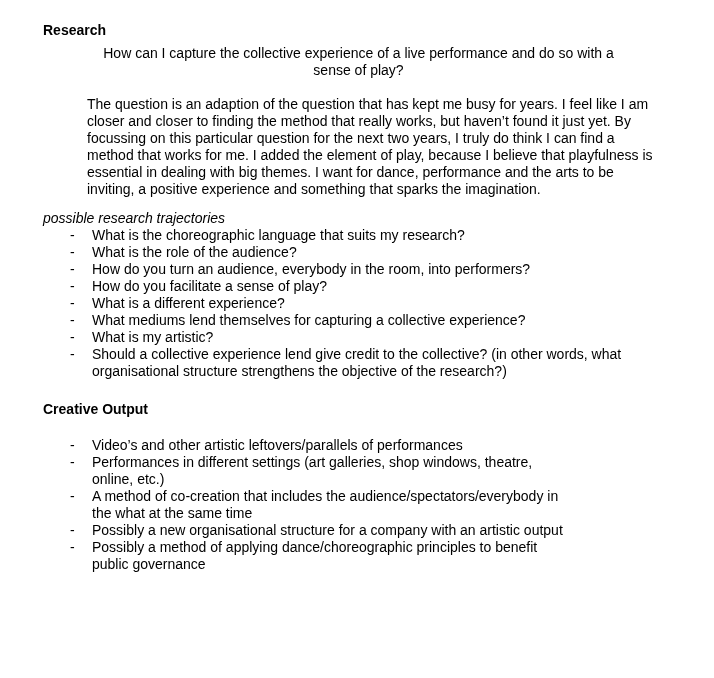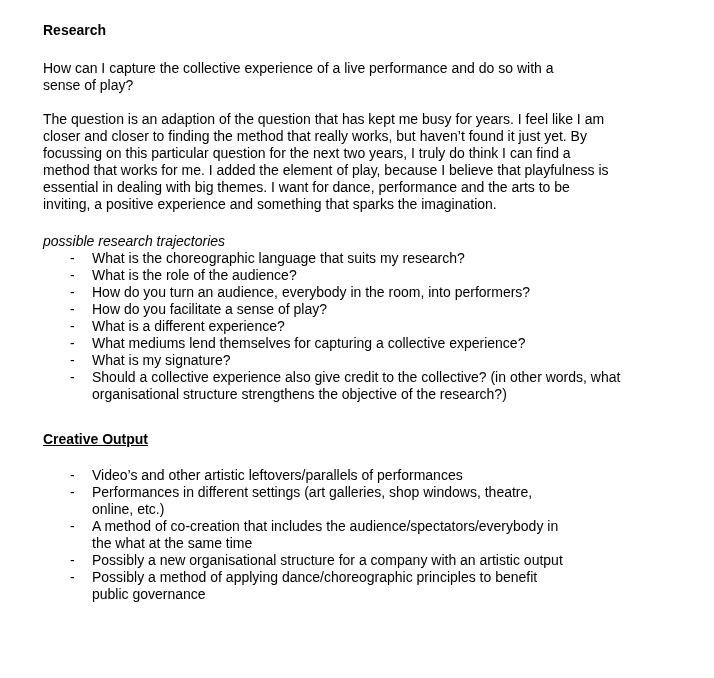--- a/index.html
+++ b/index.html
@@ -21,44 +21,44 @@
     padding: 22px 40px 0 43px;
     background: #ffffff;
   }
   .heading {
     font-weight: bold;
     white-space: pre-line;
   }
   .para {
     white-space: pre-line;
   }
-  .intro-para { margin-top: 21px; }
-  .body-para { margin-top: 17px; }
+  .intro-para { margin-top: 6px; text-align: center; }
+  .body-para { margin-top: 17px; margin-left: 44px; }
   .list-title {
     font-style: italic;
-    margin-top: 20px;
+    margin-top: 12px;
     white-space: pre-line;
   }
   .bullet-list {
     margin-left: 27px;
   }
   .bullet-item {
     display: flex;
     align-items: flex-start;
   }
   .bullet-marker {
     width: 22px;
     flex-shrink: 0;
     white-space: pre;
   }
   .bullet-text {
     white-space: pre-line;
     flex: 1;
   }
-  .creative-heading { margin-top: 28px; text-decoration: underline; }
+  .creative-heading { margin-top: 21px; }
   .creative-list { margin-top: 19px; }
 </style>
 </head>
 <body>
 
 <div class="page">
 
   <div class="heading">Research</div>
 
   <div class="para intro-para">How can I capture the collective experience of a live performance and do so with a
@@ -93,25 +93,25 @@
     <div class="bullet-item">
       <span class="bullet-marker">-</span>
       <span class="bullet-text">What is a different experience?</span>
     </div>
     <div class="bullet-item">
       <span class="bullet-marker">-</span>
       <span class="bullet-text">What mediums lend themselves for capturing a collective experience?</span>
     </div>
     <div class="bullet-item">
       <span class="bullet-marker">-</span>
-      <span class="bullet-text">What is my signature?</span>
+      <span class="bullet-text">What is my artistic?</span>
     </div>
     <div class="bullet-item">
       <span class="bullet-marker">-</span>
-      <span class="bullet-text">Should a collective experience also give credit to the collective? (in other words, what
+      <span class="bullet-text">Should a collective experience lend give credit to the collective? (in other words, what
 organisational structure strengthens the objective of the research?)</span>
     </div>
   </div>
 
   <div class="heading creative-heading">Creative Output</div>
 
   <div class="bullet-list creative-list">
     <div class="bullet-item">
       <span class="bullet-marker">-</span>
       <span class="bullet-text">Video’s and other artistic leftovers/parallels of performances</span>

